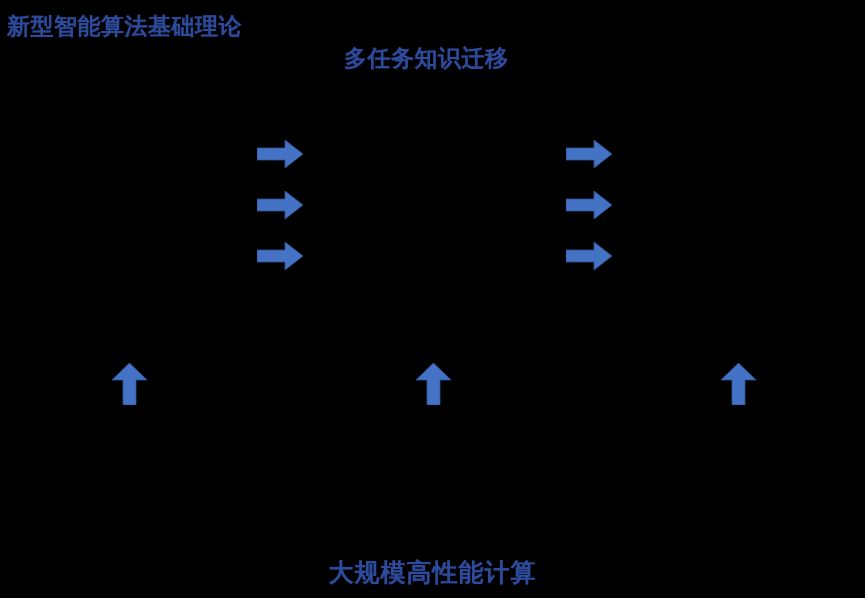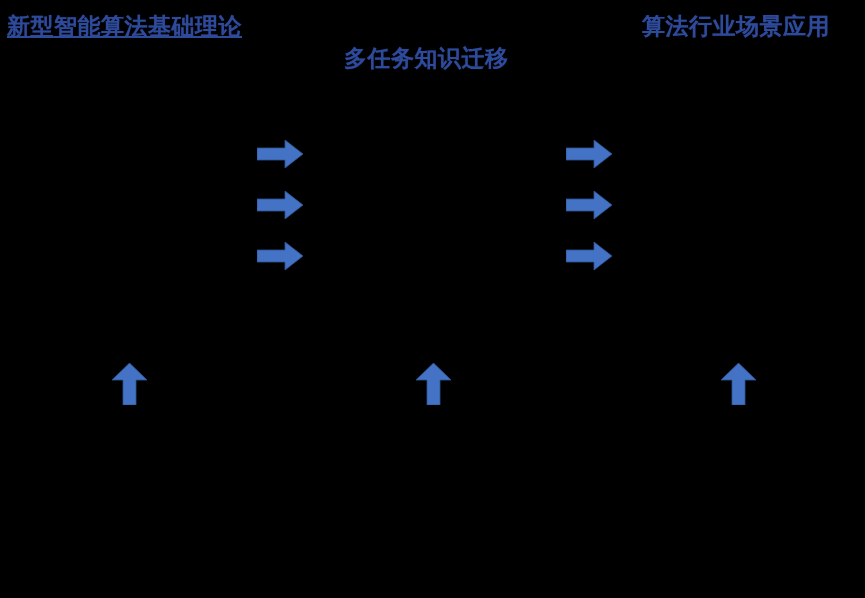--- a/index.html
+++ b/index.html
@@ -20,21 +20,21 @@
   .pillar-title {
     position: absolute;
     color: #2E4A9B;
     font-weight: bold;
     font-size: 23px;
     line-height: 30px;
     letter-spacing: 0.5px;
     white-space: nowrap;
     text-shadow: 0 0 1px rgba(46,74,155,0.55);
   }
-  #pillar-title-0 { left: 7px;  top: 11px; text-decoration: underline; }
+  #pillar-title-0 { left: 7px;  top: 11px; }
   #pillar-title-1 { left: 344px; top: 11px; margin-top: 32px; }
   #pillar-title-2 { left: 642px; top: 11px; }
 
   .base-title {
     position: absolute;
     left: 0;
     top: 556px;
     width: 865px;
     text-align: center;
     color: #2E4A9B;
@@ -79,21 +79,20 @@
 </style>
 </head>
 <body>
 
 <div id="canvas">
 
   <div class="pillar-title" id="pillar-title-0">新型智能算法基础理论</div>
 
   <div class="pillar-title" id="pillar-title-1">多任务知识迁移</div>
 
-  <div class="pillar-title" id="pillar-title-2">算法行业场景应用</div>
 
   <div class="arrow-right" id="arrow-right-l0">
     <svg viewBox="0 0 46 28" xmlns="http://www.w3.org/2000/svg" aria-hidden="true">
       <polygon points="0,8 28,8 28,0 46,14 28,28 28,20 0,20" fill="#4472C4" stroke="#2F5597" stroke-width="0.8"></polygon>
     </svg>
   </div>
   <div class="arrow-right" id="arrow-right-l1">
     <svg viewBox="0 0 46 28" xmlns="http://www.w3.org/2000/svg" aria-hidden="true">
       <polygon points="0,8 28,8 28,0 46,14 28,28 28,20 0,20" fill="#4472C4" stroke="#2F5597" stroke-width="0.8"></polygon>
     </svg>
@@ -129,14 +128,15 @@
     <svg viewBox="0 0 35 42" xmlns="http://www.w3.org/2000/svg" aria-hidden="true">
       <polygon points="17.5,0 35,17 24,17 24,42 11,42 11,17 0,17" fill="#4472C4" stroke="#2F5597" stroke-width="0.8"></polygon>
     </svg>
   </div>
   <div class="arrow-up" id="arrow-up-2">
     <svg viewBox="0 0 35 42" xmlns="http://www.w3.org/2000/svg" aria-hidden="true">
       <polygon points="17.5,0 35,17 24,17 24,42 11,42 11,17 0,17" fill="#4472C4" stroke="#2F5597" stroke-width="0.8"></polygon>
     </svg>
   </div>
 
+  <div class="base-title">大规模高性能计算</div>
 
 </div>
 
 </body></html>

